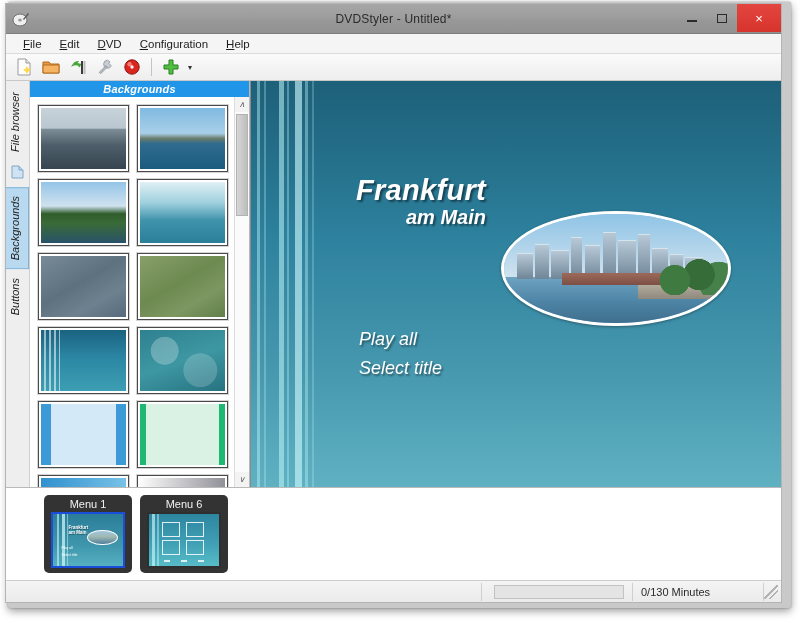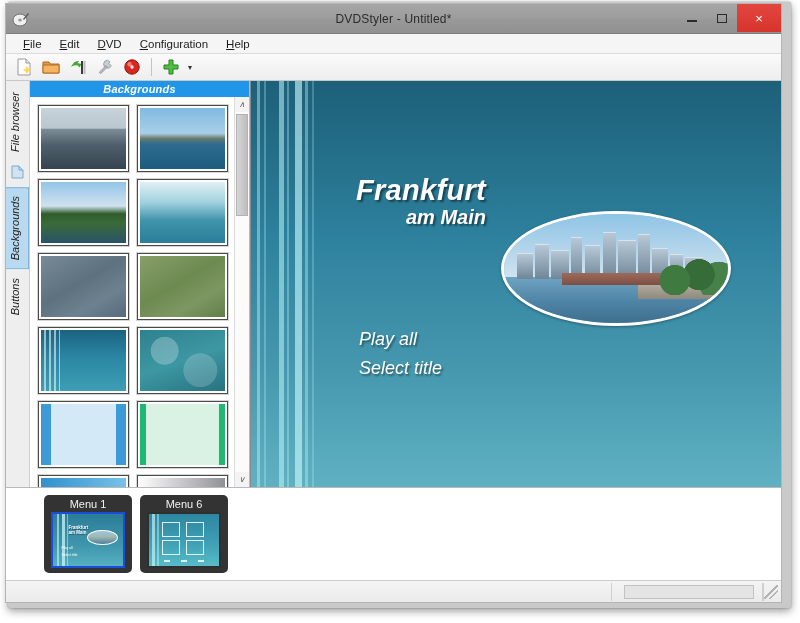--- a/index.html
+++ b/index.html
@@ -551,18 +551,19 @@
 
     </div>
 
     <div id="statusbar">
       <div class="sb-cell sb-flex"></div>
       <div class="sb-div"></div>
       <div class="sb-cell">
         <div id="sb-progress"></div>
       </div>
       <div class="sb-div"></div>
+      <div class="sb-cell" id="sb-minutes">0/130 Minutes</div>
       <div class="sb-div"></div>
       <div class="grip"></div>
     </div>
 
   </div>
 </div>
 
 </body></html>

